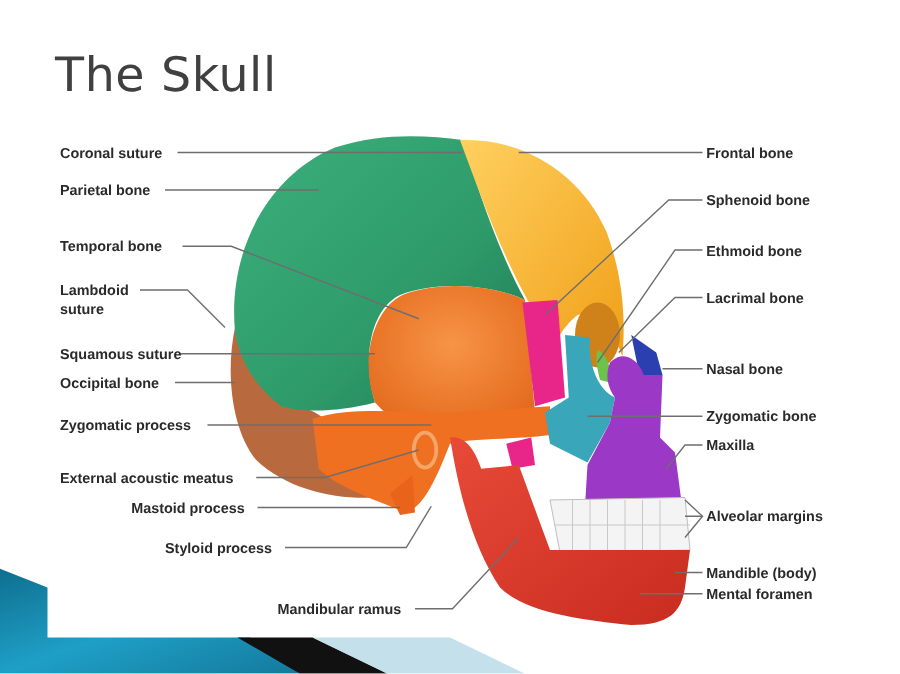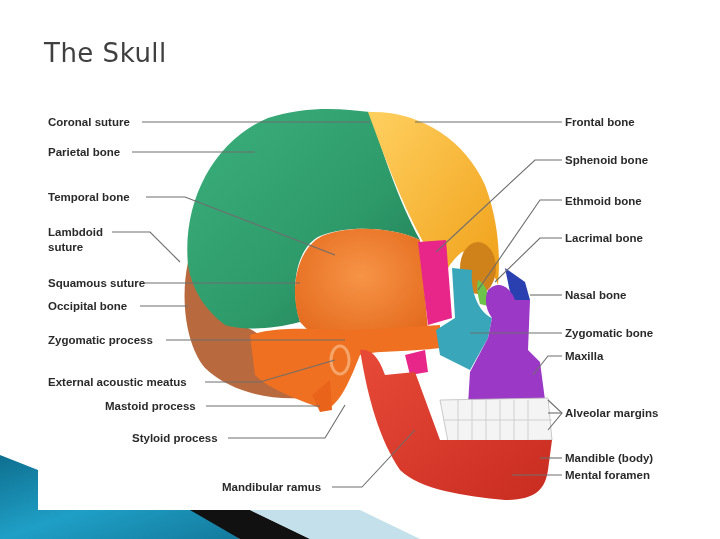--- a/index.html
+++ b/index.html
@@ -1,17 +1,17 @@
 <!DOCTYPE html>
 <html><head>
 <meta charset="utf-8">
 <style>
   html, body { margin:0; padding:0; }
   body { width:720px; height:539px; background:#ffffff; position:relative; overflow:hidden; font-family:"Liberation Sans", sans-serif; }
-  .title { position:absolute; left:44px; top:38px; font-family:"DejaVu Sans", sans-serif; font-size:26px; color:#404040; letter-spacing:0.5px; }
+  .title { position:absolute; left:44px; top:38px; font-family:"DejaVu Sans", sans-serif; font-size:38px; color:#404040; letter-spacing:0.5px; }
   svg.diagram { position:absolute; left:0; top:0; }
   .lbl { font-family:"Liberation Sans", sans-serif; font-weight:bold; font-size:11.5px; fill:#2a2a2a; }
   .leader { stroke:#6e6e6e; stroke-width:1.1; fill:none; }
 </style>
 </head>
 <body>
 
 <div class="title">The Skull</div>
 
 <svg class="diagram" width="720" height="539" viewBox="0 0 720 539">

